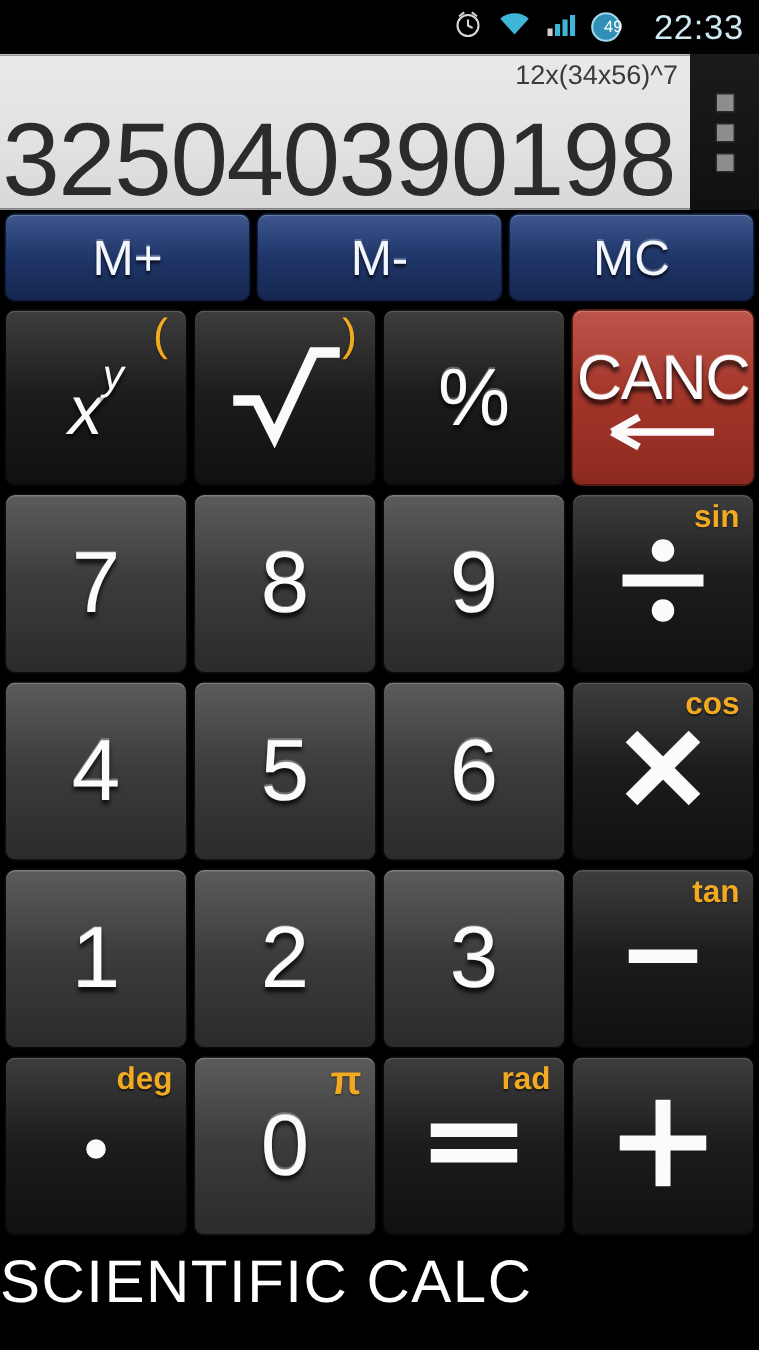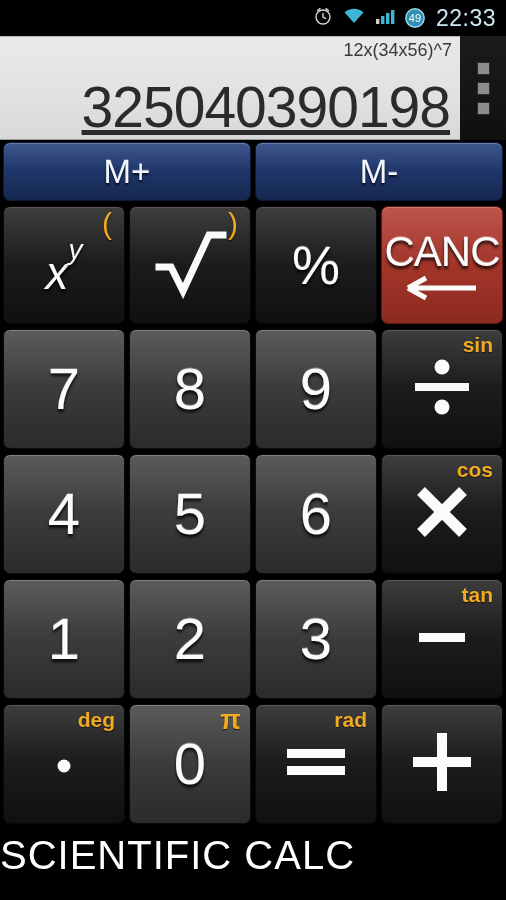--- a/index.html
+++ b/index.html
@@ -31,29 +31,29 @@
     padding-right: 10px;
     box-sizing: border-box;
     gap: 9px;
   }
   .sb-icon { display: block; }
   .sb-time {
     color: #cfe9f2;
     font-size: 23px;
     letter-spacing: 0.5px;
     font-family: "Liberation Sans", sans-serif;
-    margin-left: 1px;
+    margin-left: 12px;
   }
   .batt-wrap { position: relative; width: 22px; height: 22px; }
   .batt-num {
     position: absolute;
     left: 0; top: 0;
     width: 22px; height: 22px;
     line-height: 22px;
-    text-align: center;
+    text-align: right;
     font-size: 11px;
     color: #ffffff;
   }
 
   
   .display-wrap {
     display: flex;
     height: 104px;
     background: #000;
   }
@@ -72,26 +72,25 @@
     top: 3px;
     font-size: 18px;
     color: #3a3a3a;
     letter-spacing: 0px;
     white-space: nowrap;
   }
   .result {
     position: absolute;
     right: 10px;
     bottom: -2px;
-    font-size: 57px;
+    font-size: 69px;
     line-height: 68px;
     color: #2b2b2b;
     letter-spacing: -1px;
     white-space: nowrap;
-    text-decoration: underline;
   }
   .overflow-menu {
     width: 46px;
     background: linear-gradient(180deg,#1b1b1b 0%,#101010 100%);
     display: flex;
     flex-direction: column;
     align-items: center;
     justify-content: center;
     gap: 7px;
   }
@@ -289,20 +288,23 @@
 
   <div class="keypad">
 
     <div class="row mem">
       <div class="key blue">
         <span class="lbl">M+</span>
       </div>
       <div class="key blue">
         <span class="lbl">M-</span>
       </div>
+      <div class="key blue">
+        <span class="lbl">MC</span>
+      </div>
     </div>
 
     <div class="row fn">
       <div class="key dark">
         <span class="alt paren">(</span>
         <span class="glyph-xy"><span>x</span><sup>y</sup></span>
       </div>
       <div class="key dark">
         <span class="alt paren">)</span>
         <span class="sqrt-svg">

